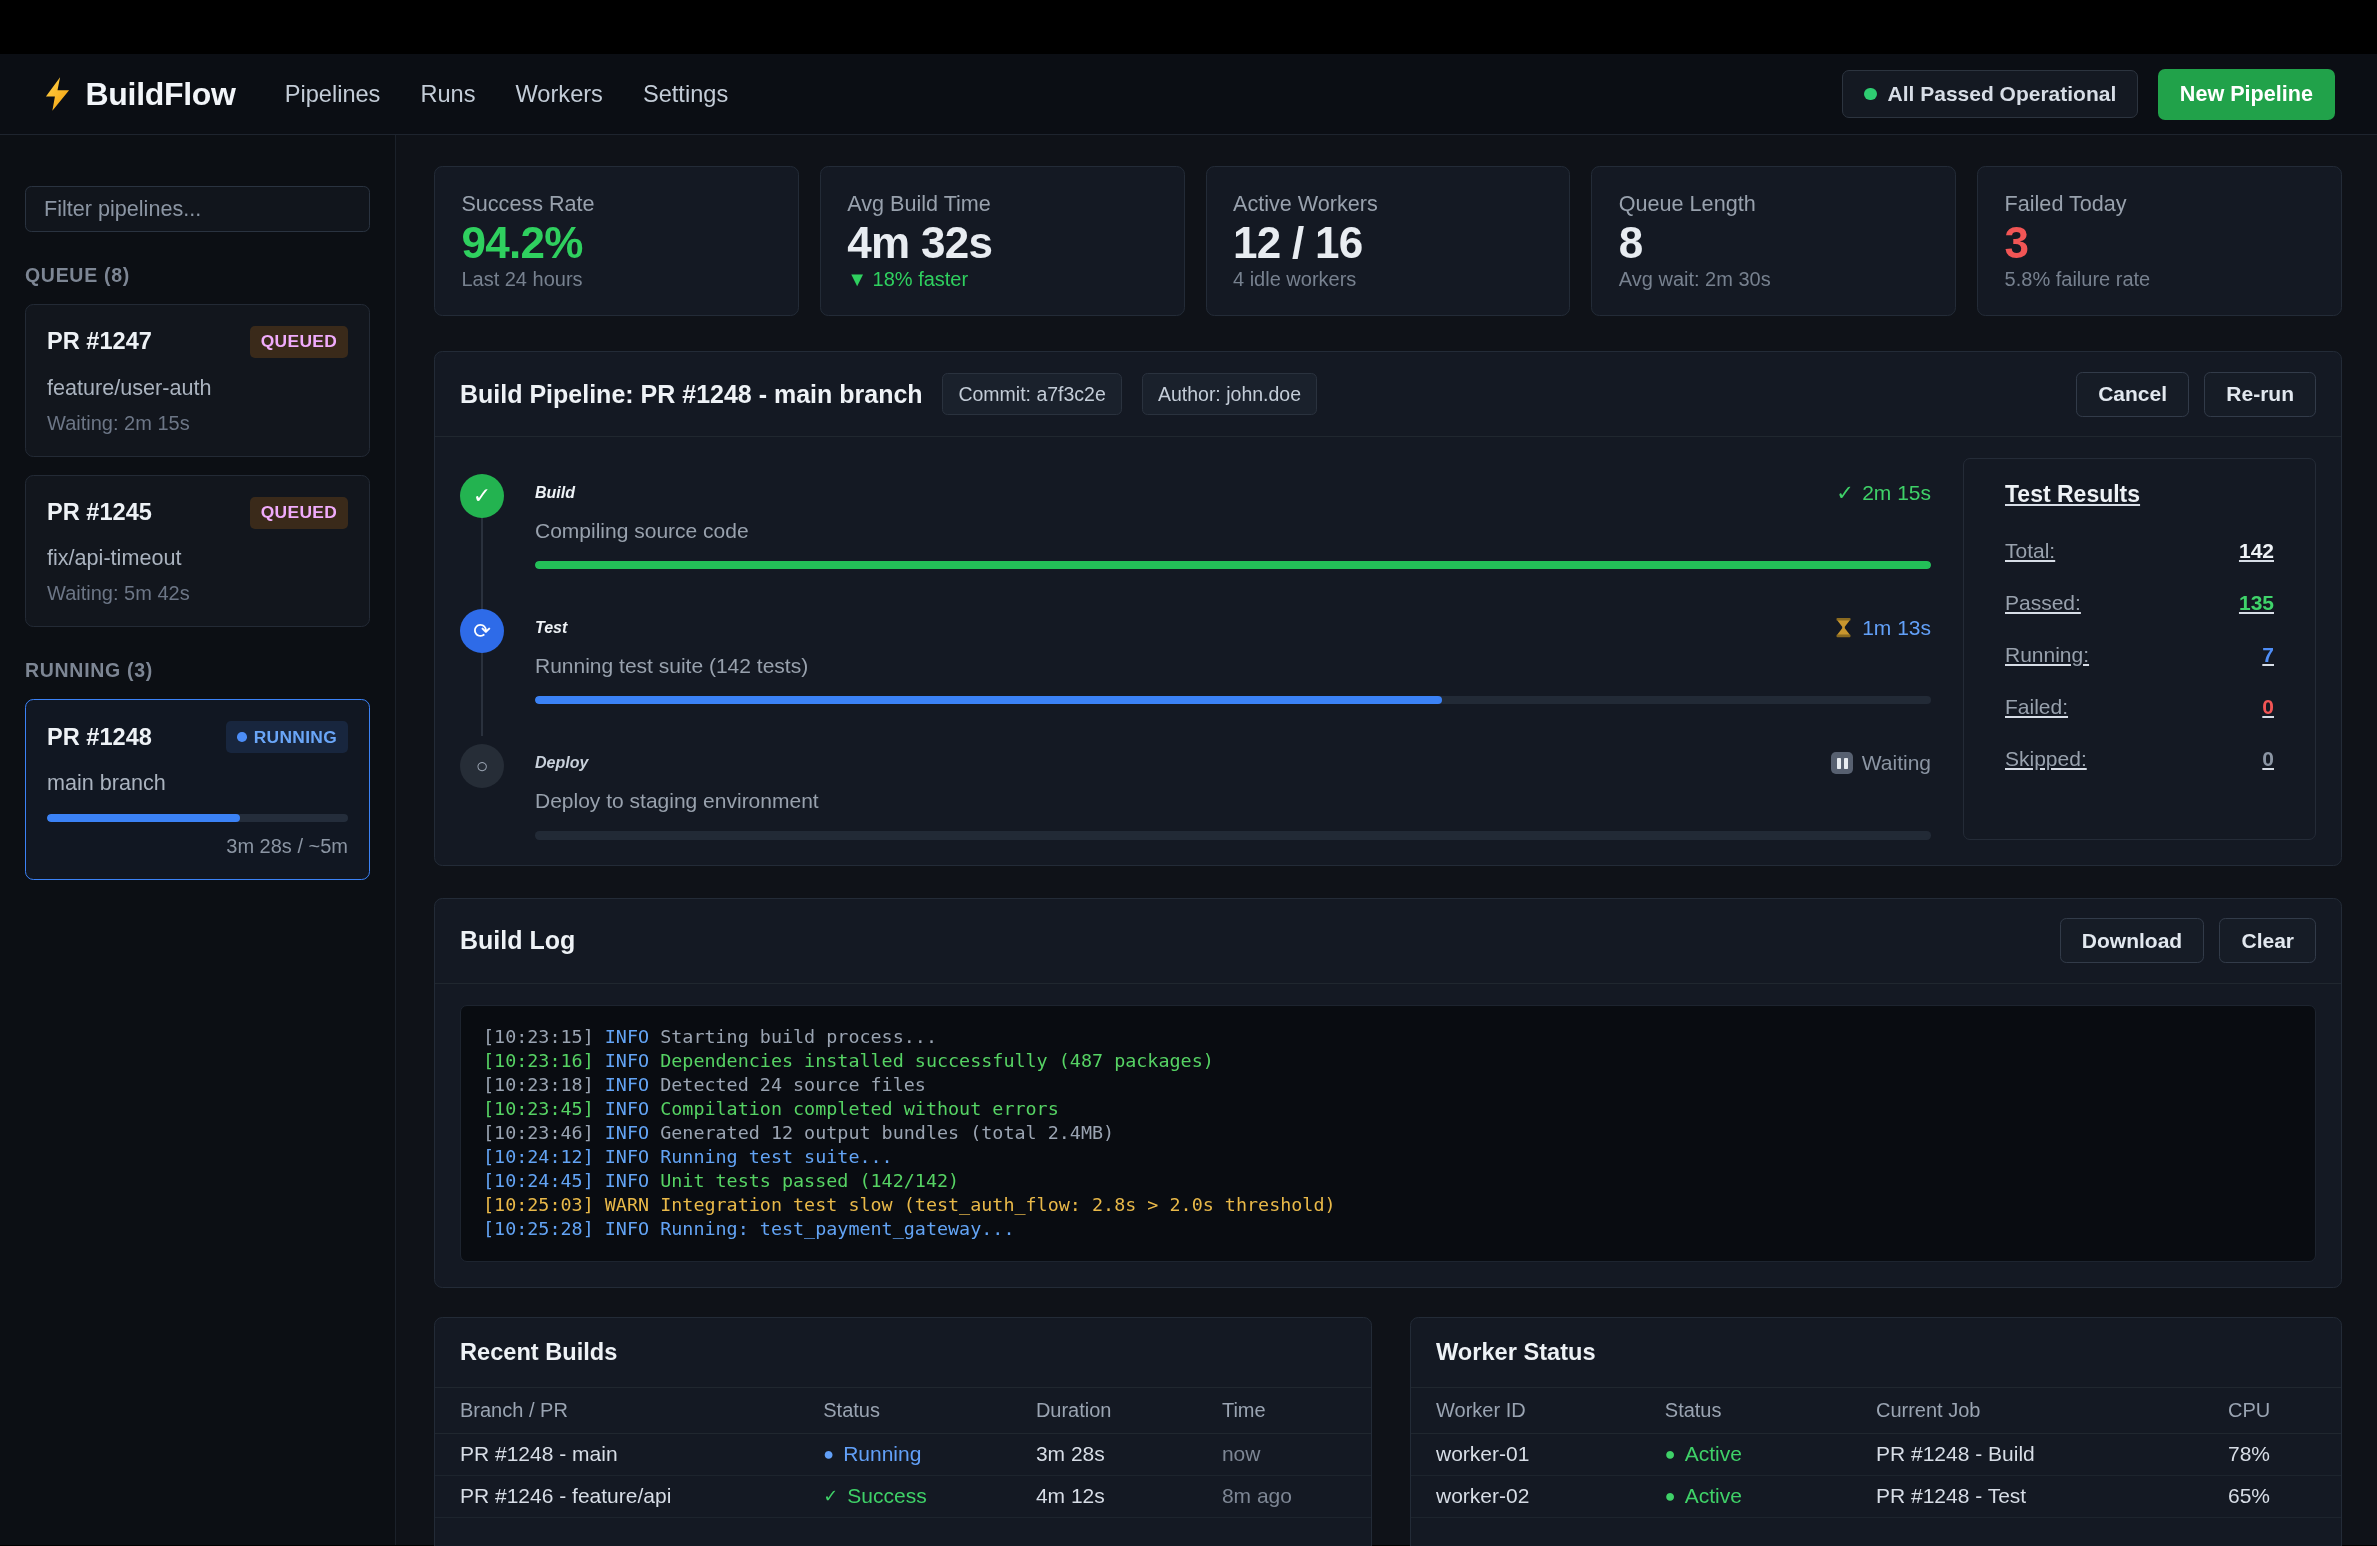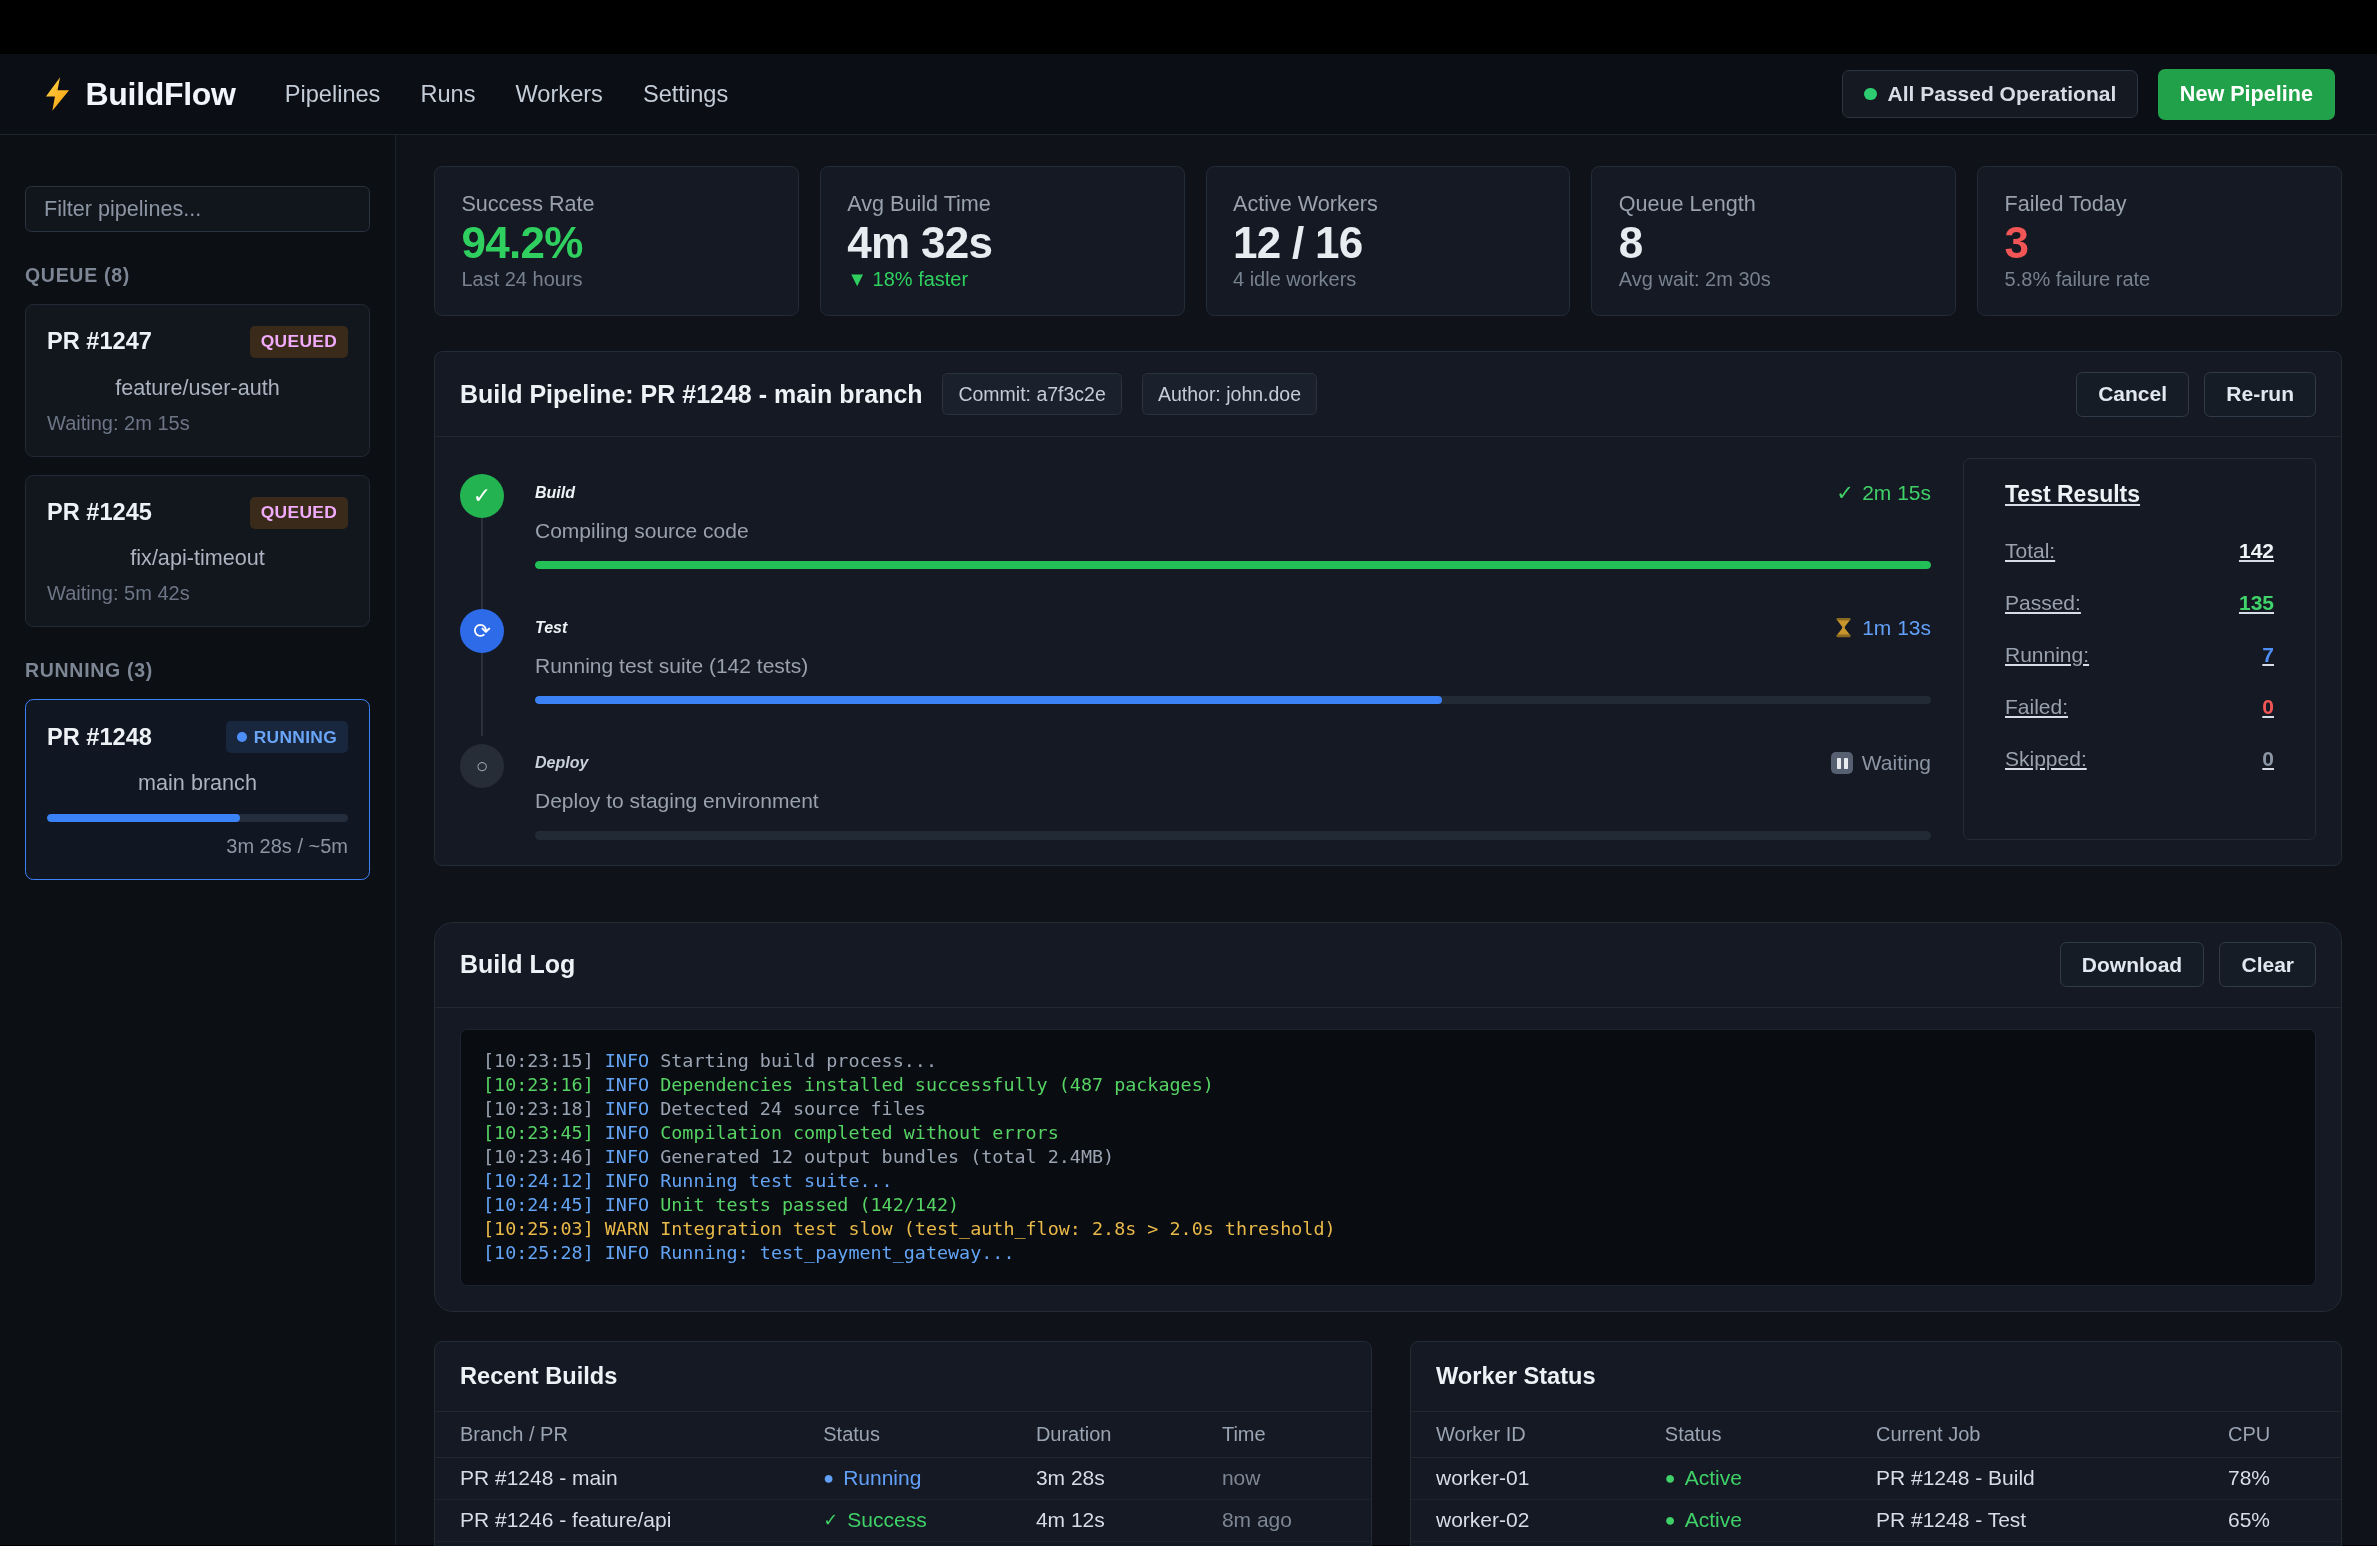--- a/index.html
+++ b/index.html
@@ -38,21 +38,21 @@
   .pr-card { background:#12161d; border:0.7px solid #232a35; border-radius:8.3px;
     padding:21px; margin-bottom:18px; }
   .pr-card.active { background:#111722; border:1.4px solid #3b82f6; }
   .pr-top { display:flex; justify-content:space-between; align-items:center; }
   .pr-id { font-size:23.6px; font-weight:bold; color:#eef2f6; }
   .badge { font-size:17.4px; font-weight:bold; border-radius:4.9px; padding:5.6px 11px;
     letter-spacing:0.3px; }
   .badge.queued { background:#3a2a1a; color:#f0abfc; }
   .badge.running { background:#18263e; color:#6aa6f8; display:flex; align-items:center; gap:7px; }
   .badge.running .b-dot { width:9.7px; height:9.7px; border-radius:50%; background:#4c8df6; }
-  .pr-branch { margin-top:16.7px; font-size:21.6px; color:#aab3bf;text-align:center; }
+  .pr-branch { margin-top:16.7px; font-size:21.6px; color:#aab3bf; }
   .pr-wait { margin-top:11px; font-size:20px; color:#6c7686; }
   .side-track { margin-top:18px; height:8.3px; background:#242d3b; border-radius:4.2px; overflow:hidden; }
   .side-fill { height:100%; background:#3b82f6; border-radius:4.2px; }
   .pr-time { margin-top:12.5px; font-size:20px; color:#8b95a3;text-align:right; }
 
   
   .main { flex:1; padding:31px 35px 0 38px; }
 
   .stats-row { display:grid; grid-template-columns:repeat(5,1fr); gap:21px; }
   .stat-card { background:#141923; border:0.7px solid #232b37; border-radius:8.3px;
@@ -112,21 +112,21 @@
   .res-row { display:flex; justify-content:space-between; font-size:21px; margin-bottom:28px; }
   .res-label { color:#98a1ad; }
   .res-val { font-weight:bold; }
   .res-val[data-c="white"] { color:#eef2f6; }
   .res-val[data-c="green"] { color:#3fd36a; }
   .res-val[data-c="blue"] { color:#4f8ef7; }
   .res-val[data-c="red"] { color:#f25555; }
   .res-val[data-c="gray"] { color:#8b95a3; }
 
   
-  .log-card { margin-top:56px;border-radius:19px; }
+  .log-card { margin-top:32px; }
   .log-area { margin:21px 25px 25px; background:#090c11; border:0.7px solid #1d242f;
     border-radius:7px; padding:19.5px 22px;
     font-family:"DejaVu Sans Mono","Liberation Mono",monospace; font-size:18.4px; }
   .log-line { line-height:24px; white-space:pre; }
   .log-line span[data-c="gray"]  { color:#9aa4b2; }
   .log-line span[data-c="green"] { color:#56d364; }
   .log-line span[data-c="blue"]  { color:#63a4f5; }
   .log-line span[data-c="amber"] { color:#e9b949; }
 
   

